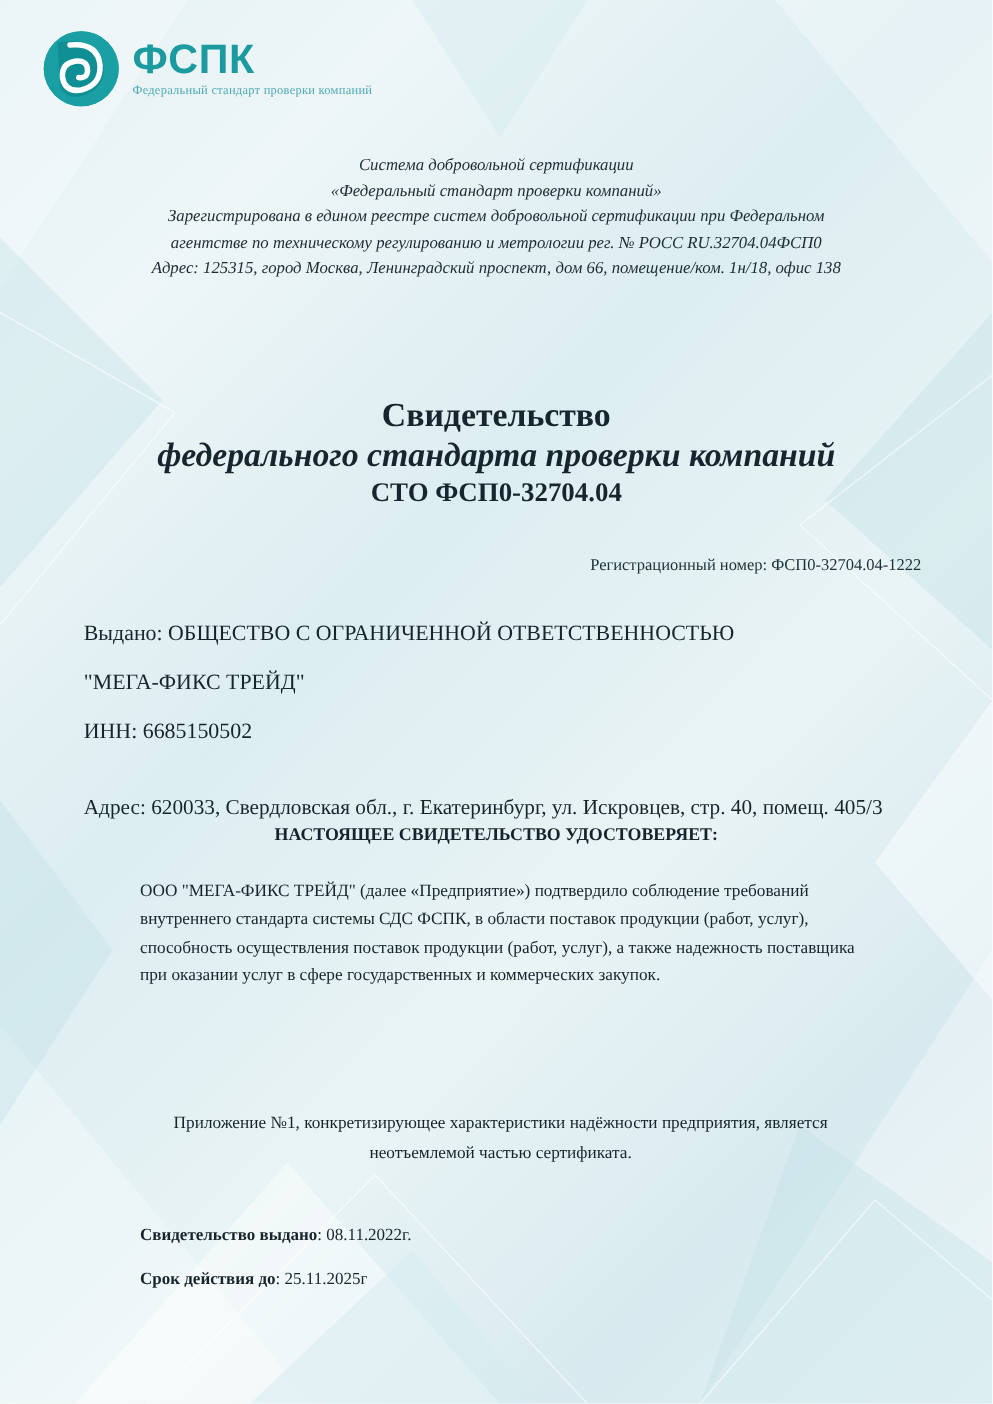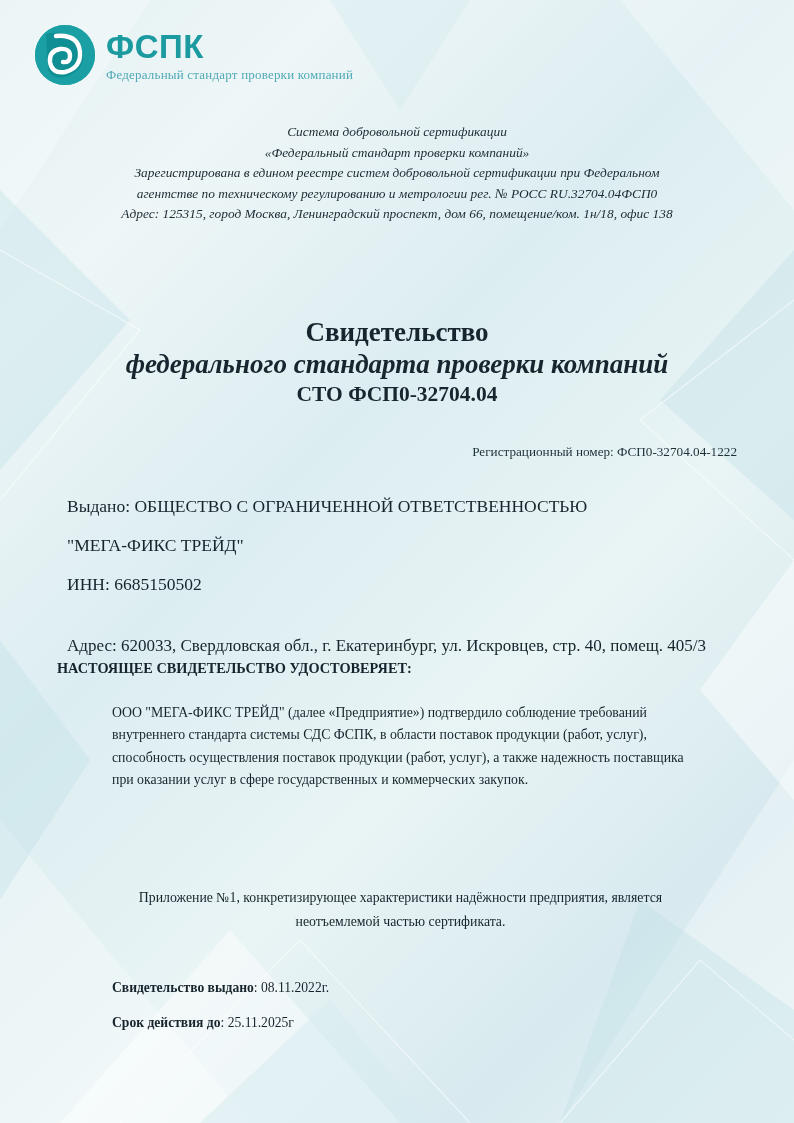--- a/index.html
+++ b/index.html
@@ -56,21 +56,21 @@
   .logo-title {
     font-family: "Liberation Sans", sans-serif;
     font-weight: bold;
     font-size: 33px;
     letter-spacing: 0.5px;
     color: #1b9a9f;
     line-height: 1;
   }
   .logo-sub {
     font-family: "Liberation Serif", serif;
-    font-size: 13px;
+    font-size: 10px;
     color: #4fa9b5;
     letter-spacing: 0.2px;
     margin-top: 4px;
     white-space: nowrap;
   }
 
   
   .sys-header {
     position: absolute;
     left: 57px;
@@ -122,21 +122,21 @@
     font-size: 17px;
     line-height: 29px;
     margin-top: 27px;
   }
 
   .attest-head {
     position: absolute;
     left: 57px;
     top: 660px;
     width: 680px;
-    text-align: left;
+    text-align: center;
     font-weight: bold;
     font-size: 14.3px;
     color: #15242c;
   }
 
   .body-text {
     position: absolute;
     left: 112px;
     top: 702px;
     width: 577px;

